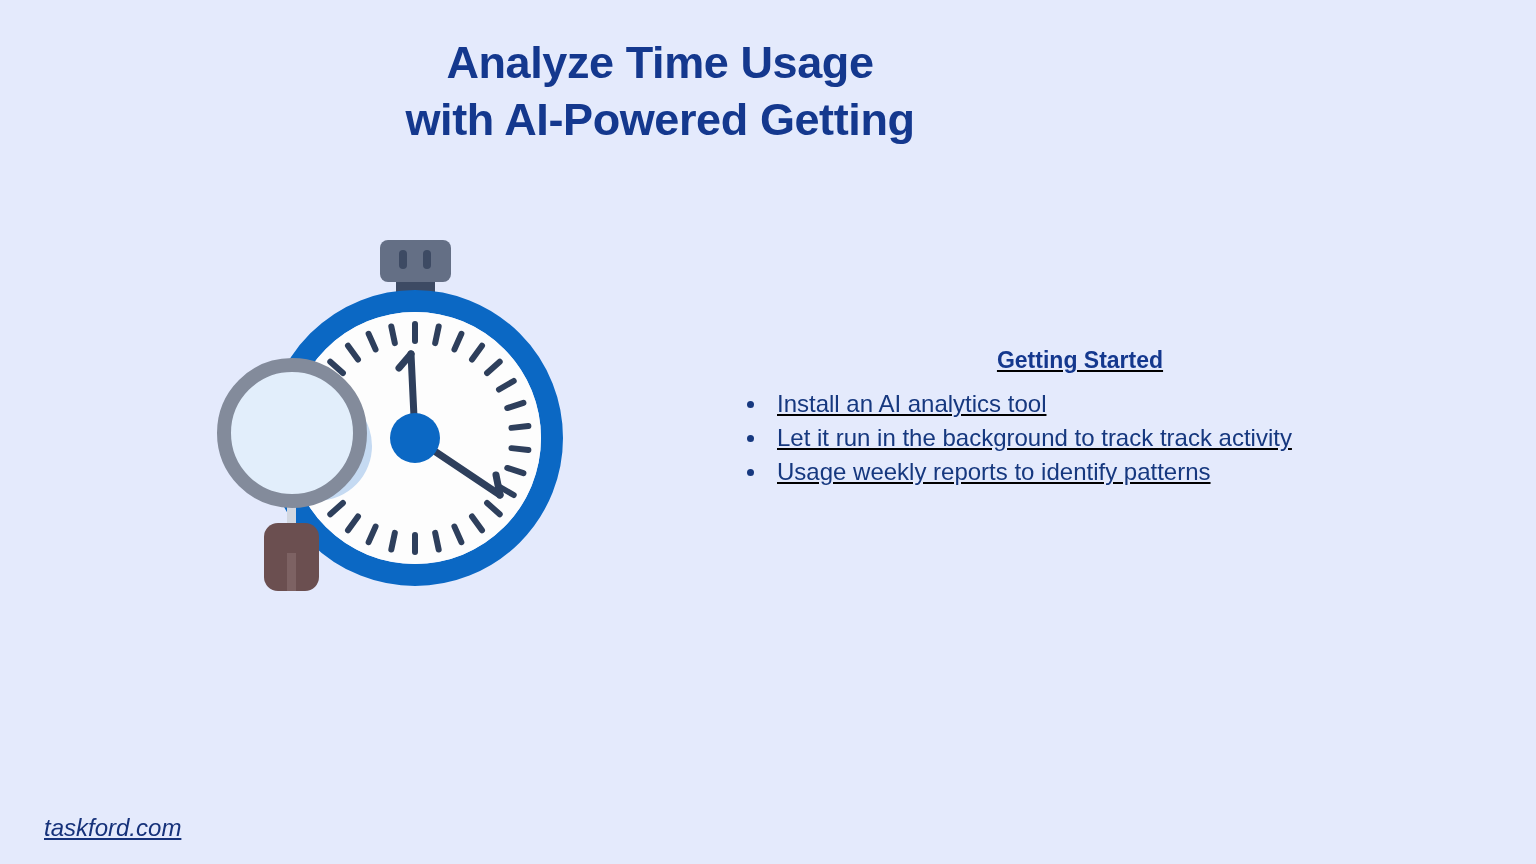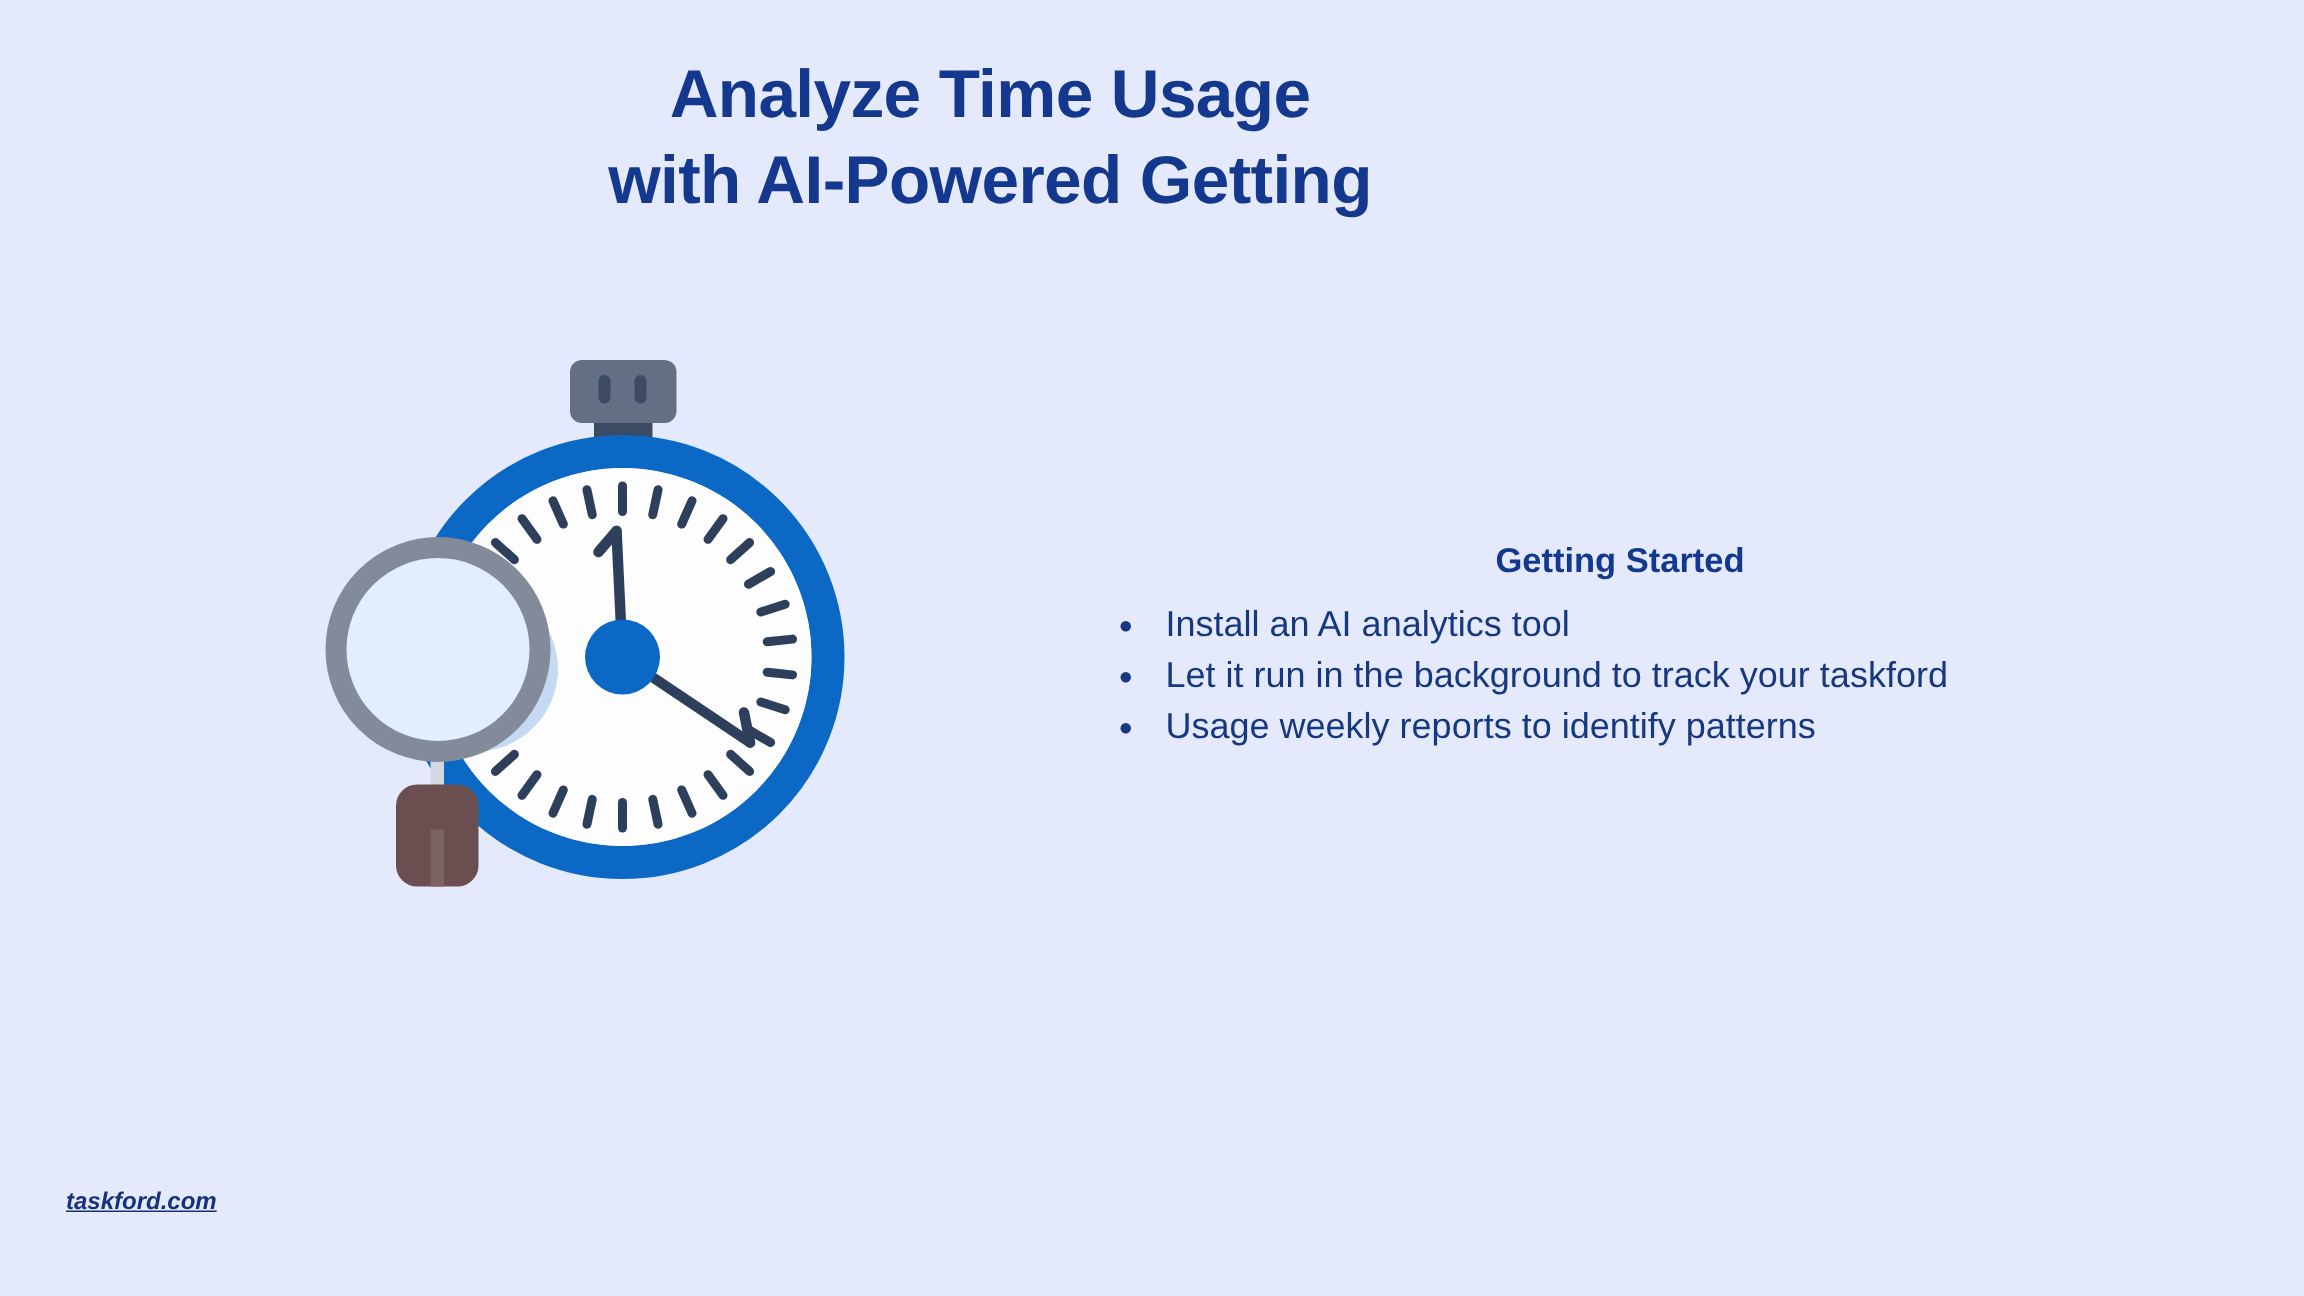--- a/index.html
+++ b/index.html
@@ -41,22 +41,23 @@
     height: 380px;
   }
   .illustration svg {
     display: block;
   }
 
   
   .info-block {
     position: absolute;
     left: 700px;
-    top: 358px;
+    top: 345px;
     width: 760px;
+    text-decoration: underline;
   }
   .info-heading {
     font-size: 23px;
     font-weight: bold;
     color: #14388e;
     text-align: center;
     margin: 0 0 6px 0;
     line-height: 30px;
   }
   .bullet-list {
@@ -79,27 +80,26 @@
     width: 7px;
     height: 7px;
     border-radius: 50%;
     background: #16387f;
   }
 
   
   .footer-link {
     position: absolute;
     left: 44px;
-    top: 786px;
-    font-size: 16px;
+    top: 812px;
+    font-size: 24px;
     font-style: italic;
     color: #16327a;
     text-decoration: underline;
     line-height: 32px;
-    font-weight: bold;
   }
 </style>
 </head>
 <body>
 
 <div class="title-block">
   <span class="title-line">Analyze Time Usage</span>
   <span class="title-line">with AI-Powered Getting</span>
 </div>
 
@@ -237,21 +237,21 @@
 
 <div class="info-block">
   <div class="info-heading">Getting Started</div>
   <ul class="bullet-list">
     <li class="bullet-item">
       <span class="bullet-dot"></span>
       <span>Install an AI analytics tool</span>
     </li>
     <li class="bullet-item">
       <span class="bullet-dot"></span>
-      <span>Let it run in the background to track your taskford</span>
+      <span>Let it run in the background to track track activity</span>
     </li>
     <li class="bullet-item">
       <span class="bullet-dot"></span>
       <span>Usage weekly reports to identify patterns</span>
     </li>
   </ul>
 </div>
 
 <a class="footer-link" href="#">taskford.com</a>
 

